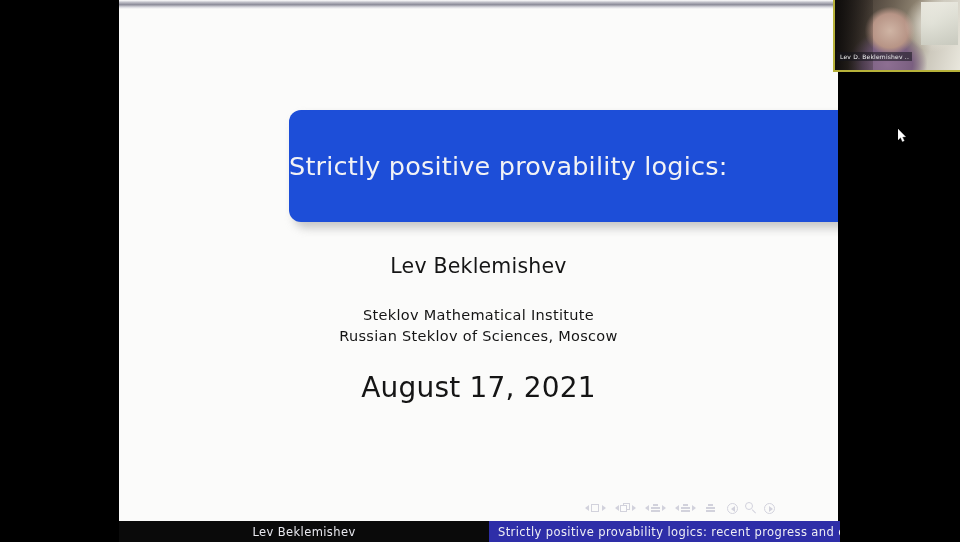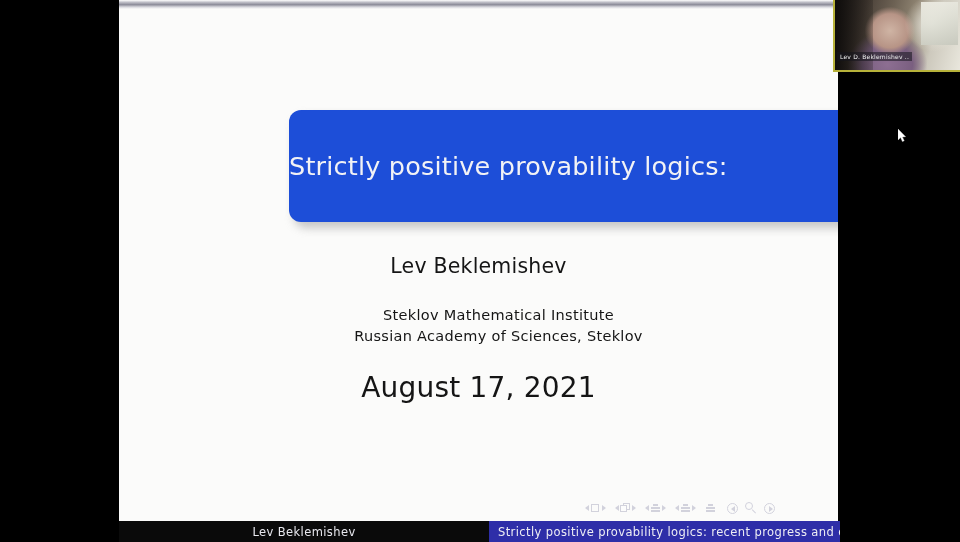--- a/index.html
+++ b/index.html
@@ -94,21 +94,20 @@
   #affiliation {
     position: absolute;
     left: 0;
     top: 305px;
     width: 719px;
     text-align: center;
     color: #151515;
     font-size: 14.5px;
     line-height: 21px;
     letter-spacing: 0.3px;
-    margin-left: 20px;
   }
   #date {
     position: absolute;
     left: 0;
     top: 371px;
     width: 719px;
     text-align: center;
     color: #151515;
     font-size: 28px;
     letter-spacing: 0.2px;
@@ -329,21 +328,21 @@
       <div id="title-box-shadow"></div>
       <div id="title-box">
         <div class="title-line">Strictly positive provability logics:</div>
       </div>
     </div>
 
     <div id="author">Lev Beklemishev</div>
 
     <div id="affiliation">
       <div>Steklov Mathematical Institute</div>
-      <div>Russian Academy of Sciences, Steklov</div>
+      <div>Russian Steklov of Sciences, Moscow</div>
     </div>
 
     <div id="date">August 17, 2021</div>
 
     <div id="nav-symbols">
 
       <div class="nav-group">
         <span class="nav-arrow left"></span>
         <span class="nav-glyph">
             <span class="sq"></span>

